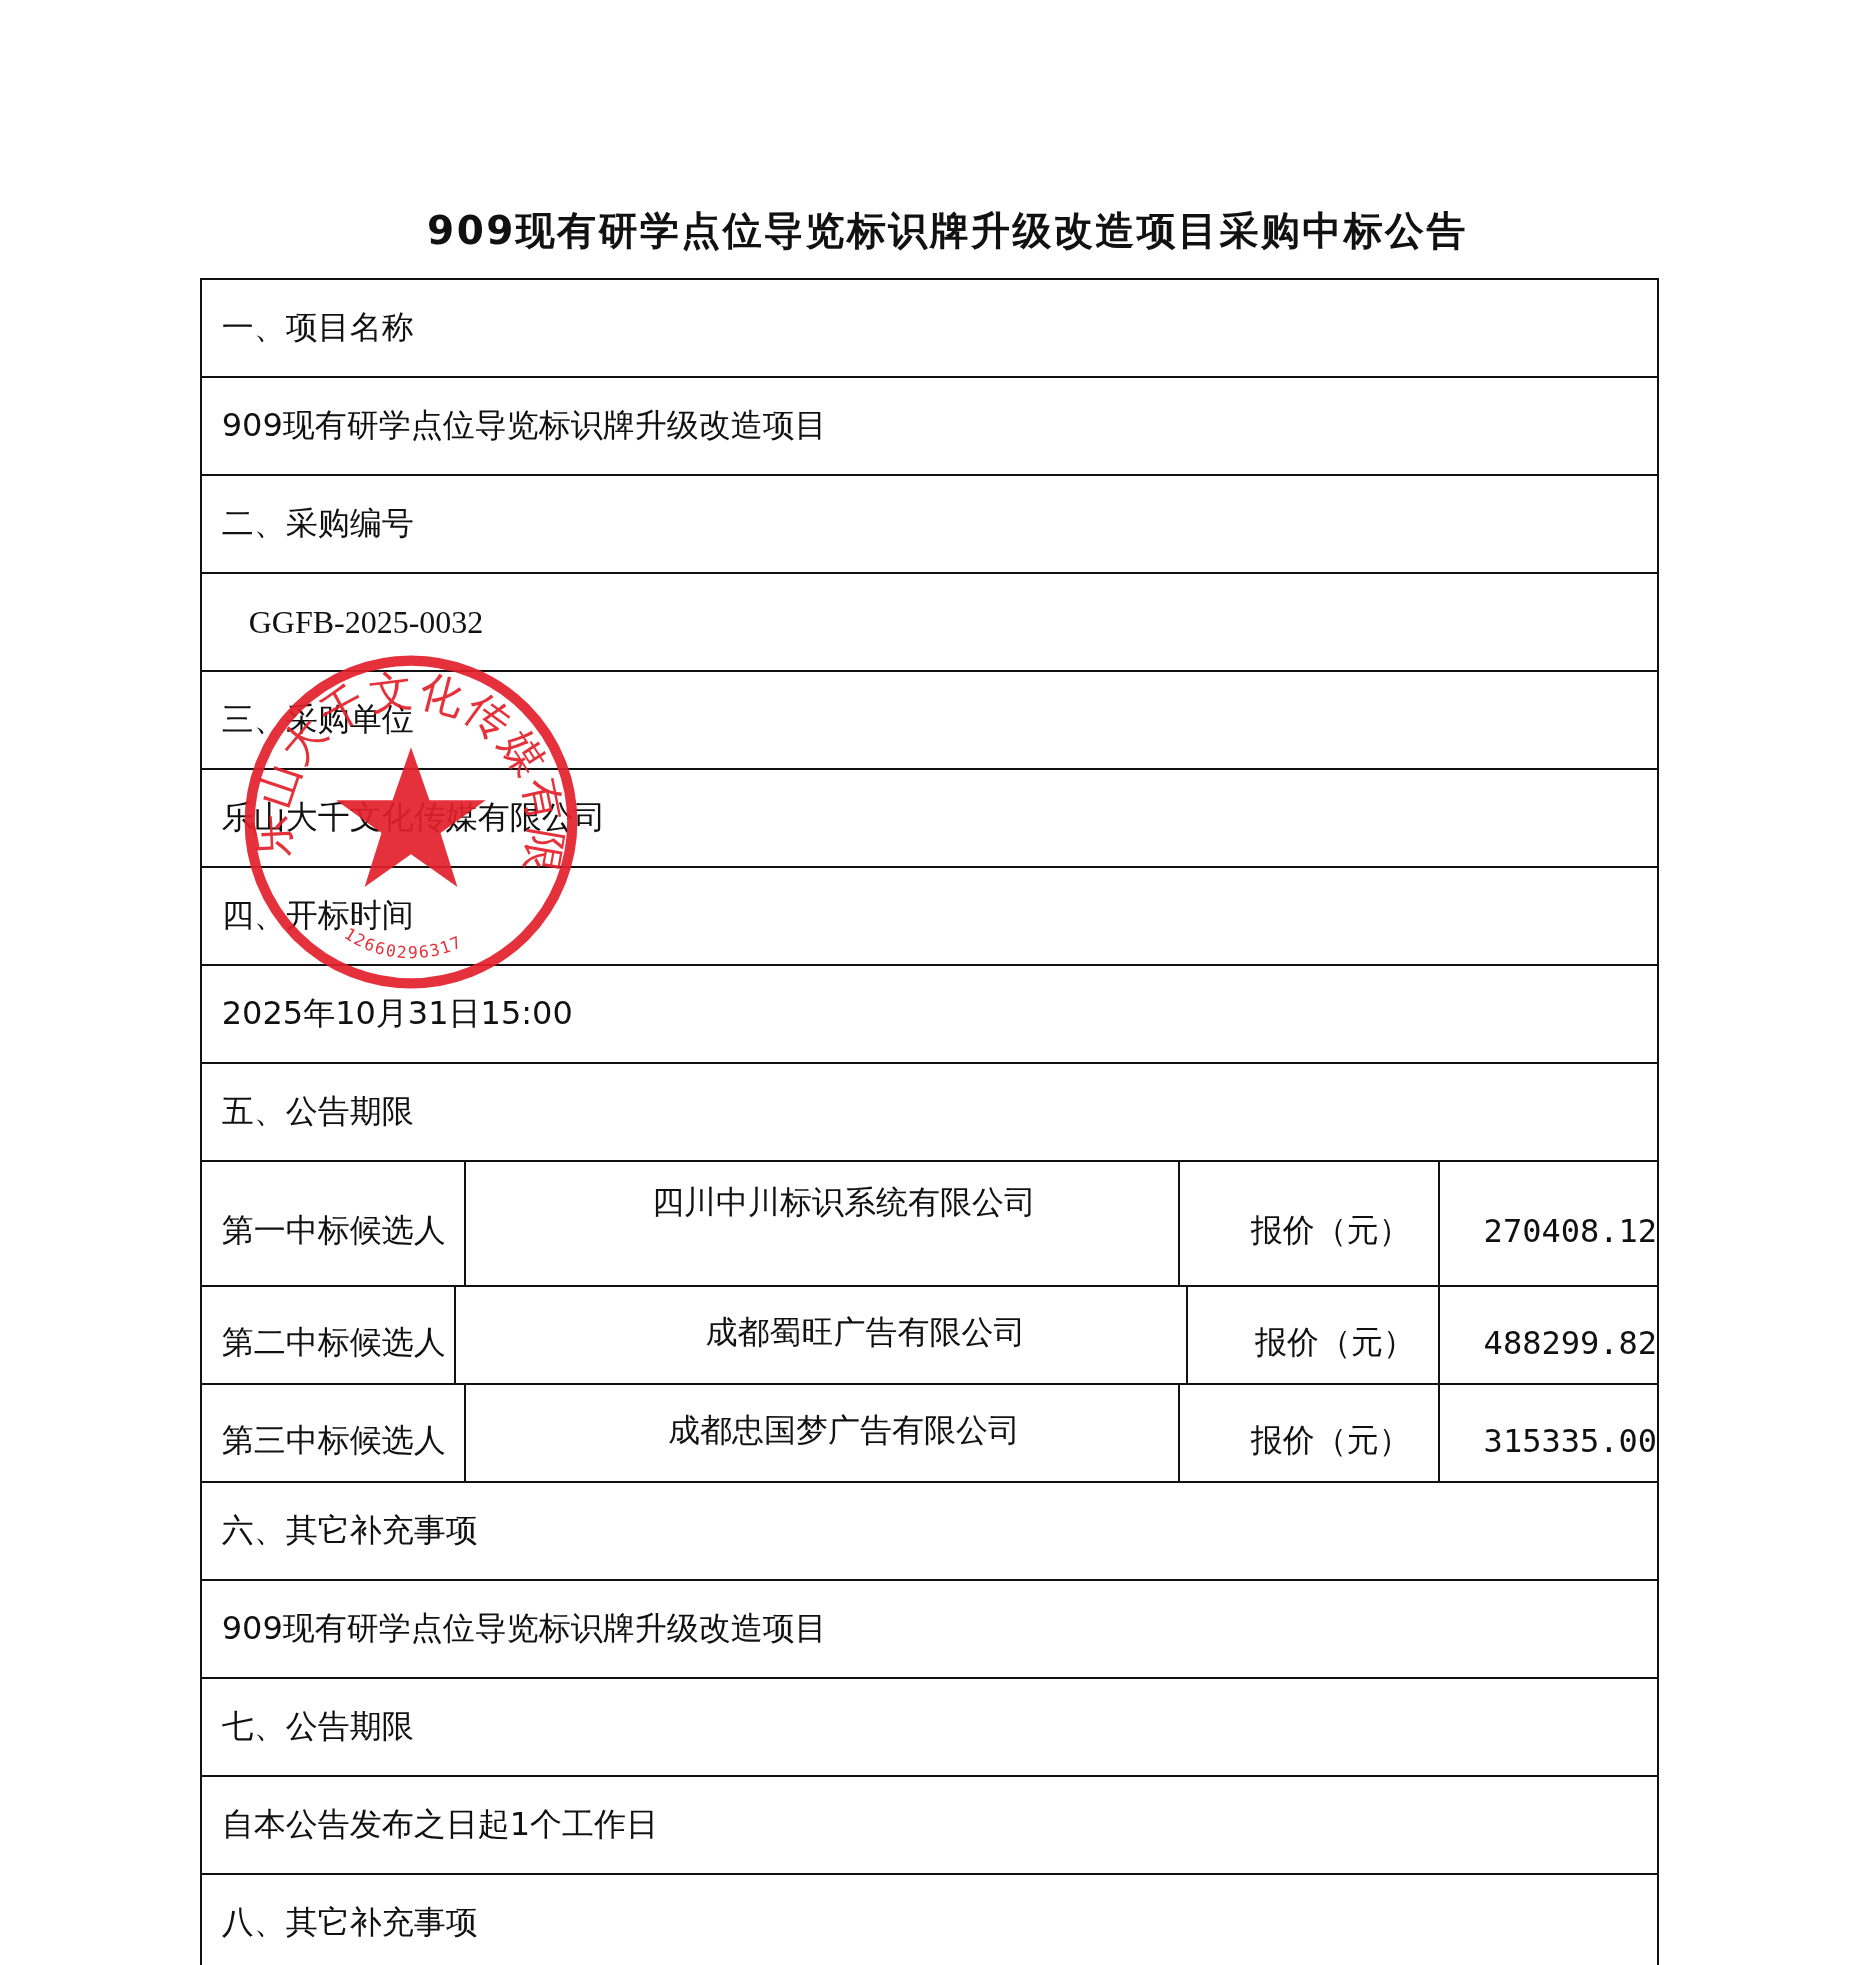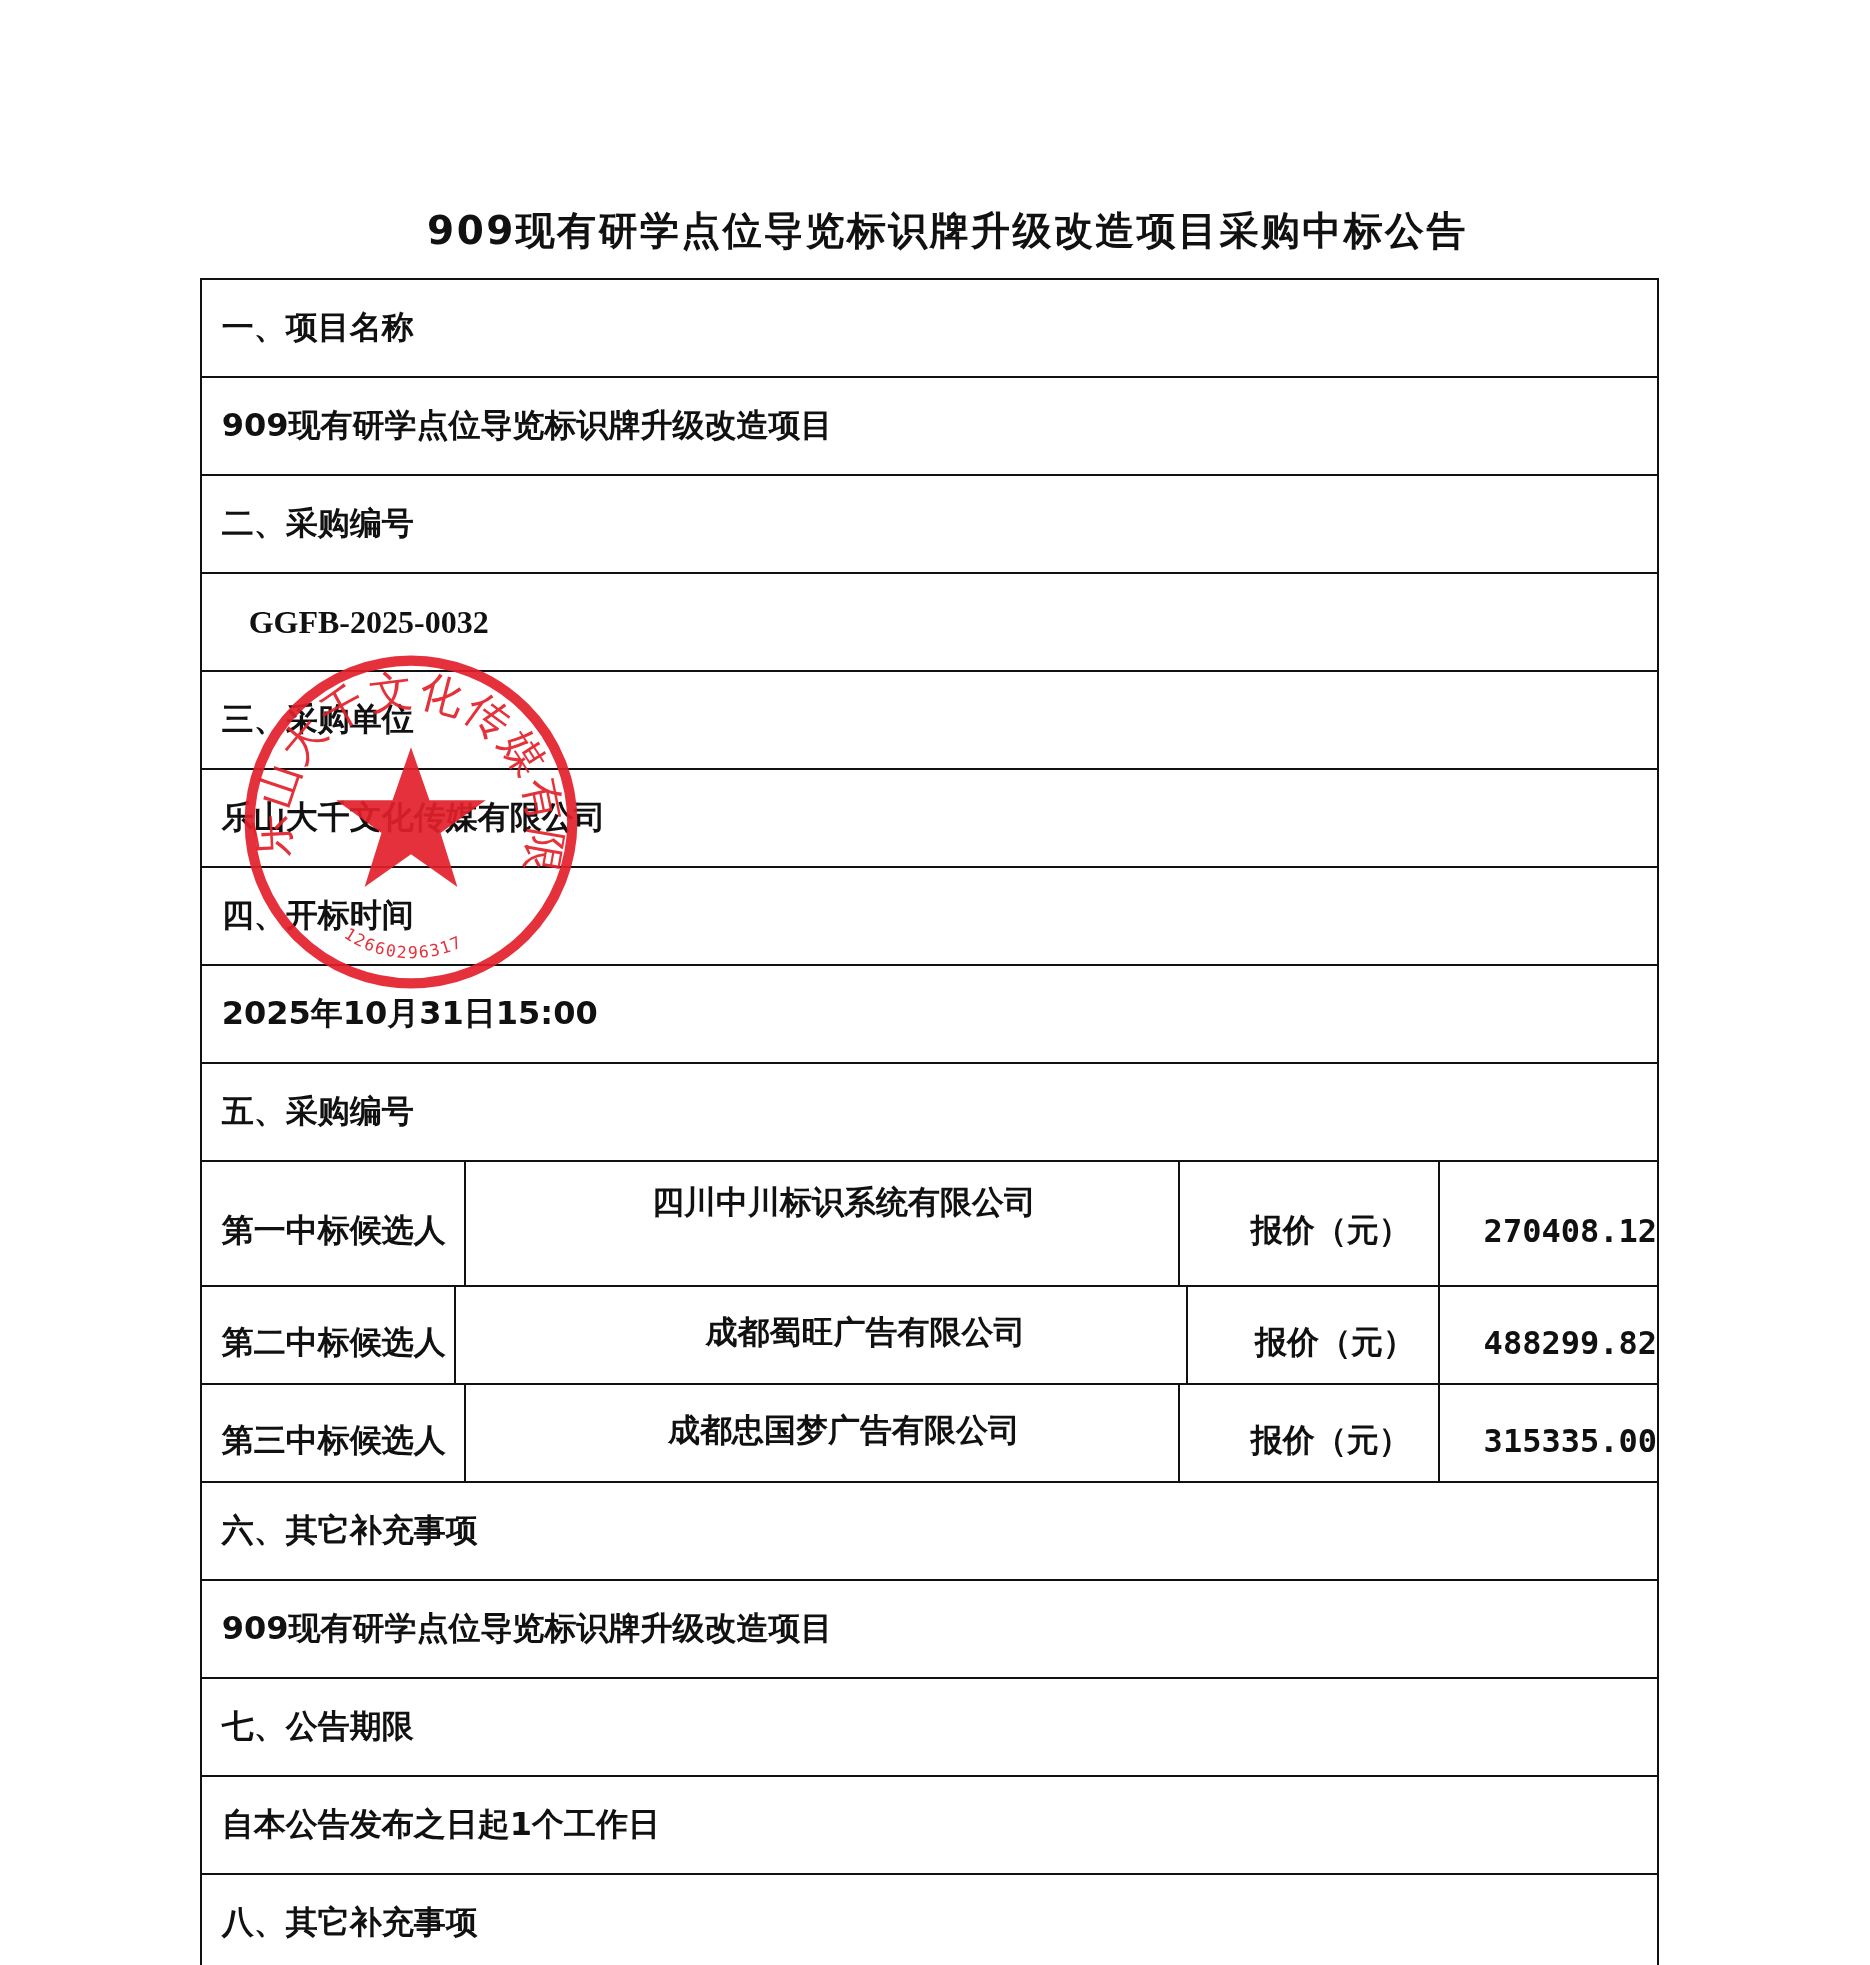--- a/index.html
+++ b/index.html
@@ -1,19 +1,19 @@
 <!DOCTYPE html>
 <html style="font-size:6.3px"><head>
 <meta charset="utf-8">
 <style>
   html, body { margin:0; padding:0; background:#ffffff; }
   body { width:1871px; height:2509px; position:relative; overflow:hidden; font-family:"DejaVu Sans","Liberation Sans",sans-serif; color:#111; }
   .title { position:absolute; left:12px; width:1871px; top:204px; text-align:center; font-size:39px; font-weight:bold; letter-spacing:2.4px; }
   .tbl { position:absolute; left:200px; top:278px; width:1459px; border:2.8px solid #111; border-bottom:none; box-sizing:border-box; }
-  .row { position:relative; border-bottom:2.8px solid #111; box-sizing:border-box; display:flex; align-items:center;font-weight:bold; }
+  .row { position:relative; border-bottom:2.8px solid #111; box-sizing:border-box; display:flex; align-items:center; }
   .row .txt { padding-left:19.7px; font-size:32px; }
   .r250 { height:98px; }
   .r320 { height:125px; }
   .cand { display:flex; height:100%; width:100%;gap:44px; }
   .cell { border-right:2.8px solid #111; box-sizing:border-box; height:100%; display:flex; align-items:center; font-size:32px; }
   .cell:last-child { border-right:none; }
   .c1 { width:278px; padding-left:19.7px; padding-top:15.7px; }
   .c2 { width:709px; justify-content:center; align-items:flex-start; padding-top:19px; }
   .c3 { width:228px; justify-content:center; padding-top:15.7px; }
   .c4 { flex:1; justify-content:center; padding-top:15.7px; font-family:"DejaVu Sans Mono","Liberation Mono",monospace; }
@@ -43,21 +43,21 @@
   <div class="row r250">
       <span class="txt">乐山大千文化传媒有限公司</span>
     </div>
   <div class="row r250">
       <span class="txt">四、开标时间</span>
     </div>
   <div class="row r250">
       <span class="txt">2025年10月31日15:00</span>
     </div>
   <div class="row r250">
-      <span class="txt">五、采购编号</span>
+      <span class="txt">五、公告期限</span>
     </div>
 
   <div class="row r320">
     <div class="cand">
       <div class="cell c1">第一中标候选人</div>
       <div class="cell c2">四川中川标识系统有限公司</div>
       <div class="cell c3">报价（元）</div>
       <div class="cell c4">270408.12</div>
     </div>
   </div>

